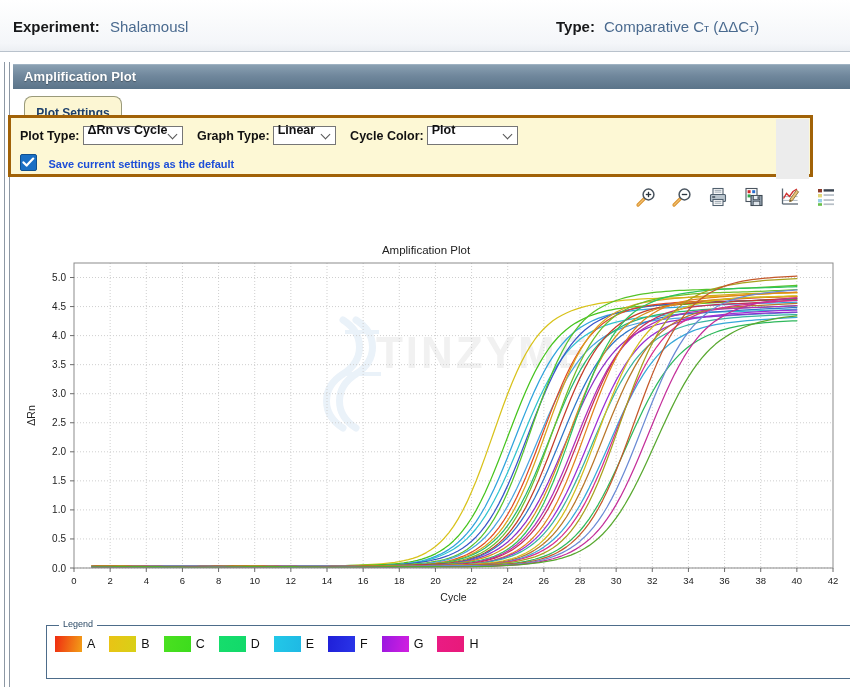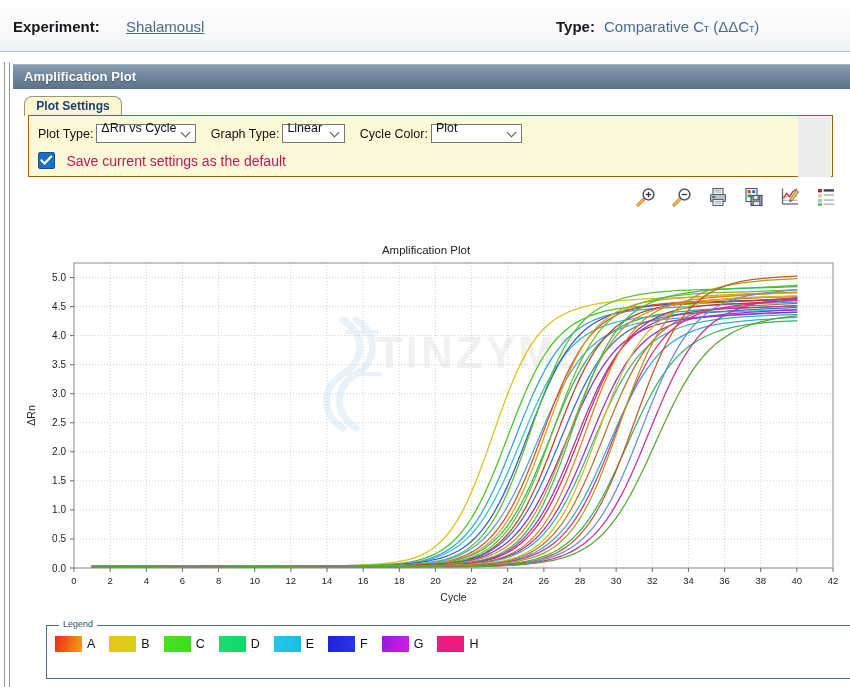--- a/index.html
+++ b/index.html
@@ -28,21 +28,21 @@
     position: absolute;
     font-size: 15px; font-weight: bold; color: #17181a;
     white-space: nowrap;
   }
   .header .val {
     position: absolute;
     font-size: 15px; color: #4a6a8f; font-weight: normal;
     white-space: nowrap;
   }
   #exp-label { left: 13px; top: 18px; }
-  #exp-value { left: 126px; top: 18px; text-decoration: underline; }
+  #exp-value { left: 110px; top: 18px; }
   #type-label { left: 556px; top: 18px; }
   #type-value { left: 604px; top: 18px; }
   .sub { font-size: 11px; vertical-align: baseline; }
 
   
   .frame {
     position: absolute; left: 4px; top: 62px;
     width: 846px; height: 625px;
     border-left: 1px solid #8d98a4;
     background: #ffffff;
@@ -71,27 +71,28 @@
   .settings-tab {
     position: absolute; left: 24px; top: 96px;
     width: 98px; height: 20px;
     background: #fcf6d3;
     border: 1px solid #9a9a7a;
     border-bottom: none;
     border-radius: 8px 8px 0 0;
     color: #1d3f6b;
     font-size: 12px; font-weight: bold;
     text-align: center;
-    padding-top: 2px;
+    padding-top: 9px;
   }
   .settings-box {
-    position: absolute; left: 28px; top: 115px;
+    position: absolute; left: 8px; top: 115px;
     width: 805px; height: 62px;
     background: #fdf8d5;
-    border: 1px solid #a16207;
+    border: 3px solid #a16207;
+    font-weight: bold;
   }
   .settings-gray {
     position: absolute; right: 1px; top: 1px;
     width: 33px; height: 60px;
     background: #ececec;
   }
   .settings-row1 { position: absolute; left: 9px; top: 8px; height: 20px; }
   .settings-row2 { position: absolute; left: 9px; top: 36px; height: 20px; }
 
   .ctl { display: inline-flex; align-items: center; margin-right: 10px; vertical-align: top; }
@@ -124,21 +125,21 @@
   .checkbox {
     width: 17px; height: 17px;
     background: #1a6fc4;
     border: 1px solid #10508f;
     border-radius: 2px;
     display: inline-flex; align-items: center; justify-content: center;
     margin-right: 7px;
     position: relative;
   }
   .checkbox svg { display: block; }
-  .cb-text { font-size: 14px; color: #be185d; }
+  .cb-text { font-size: 11px; color: #1d4ed8; }
 
   
   .toolbar {
     position: absolute; left: 624px; top: 184px;
     width: 212px; height: 28px;
   }
   .tb-btn {
     position: absolute; top: 0;
     width: 28px; height: 26px;
     display: flex; align-items: center; justify-content: center;

